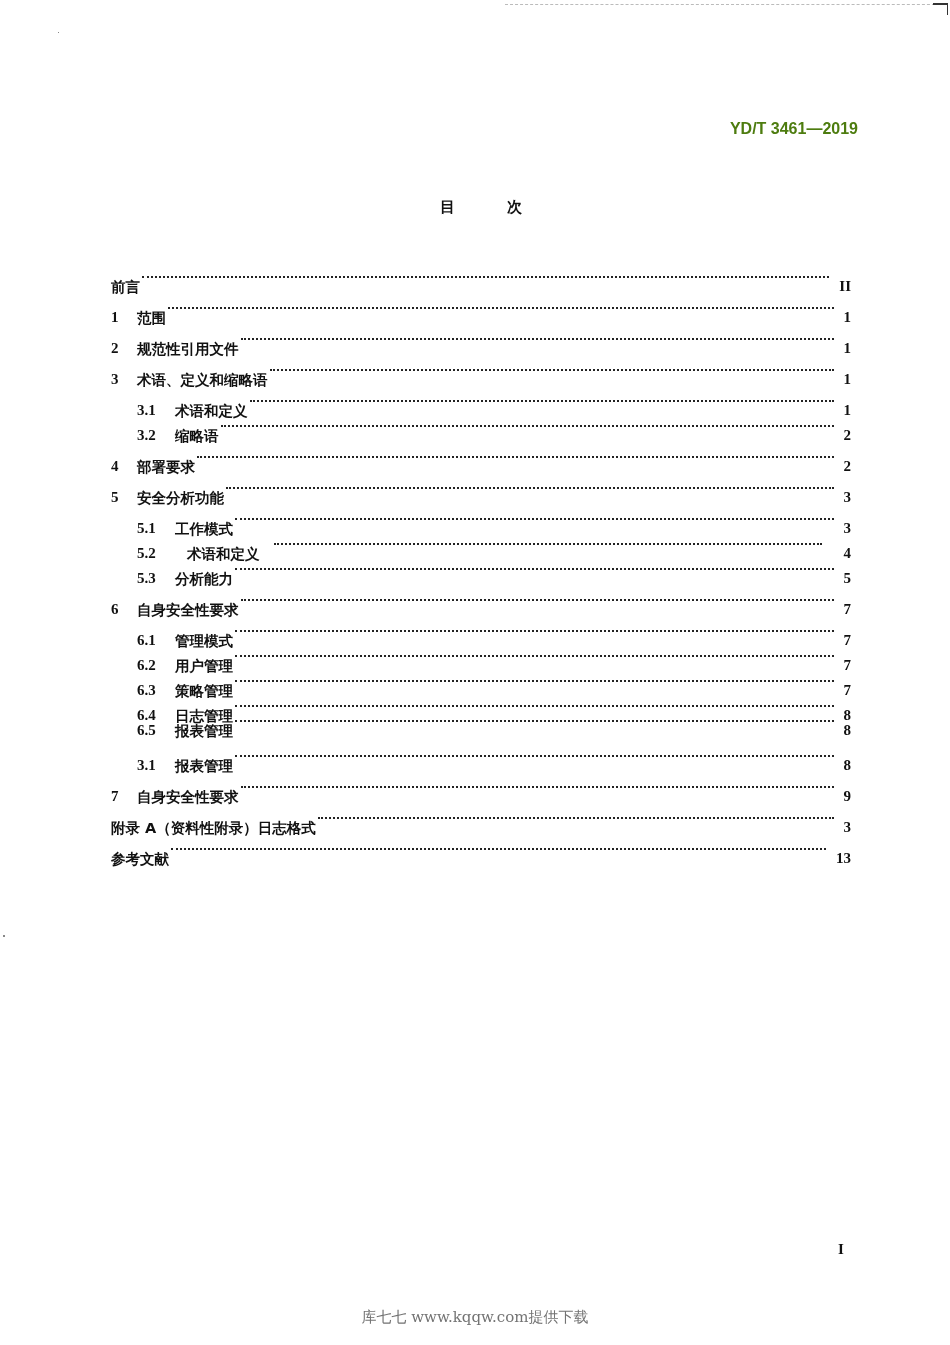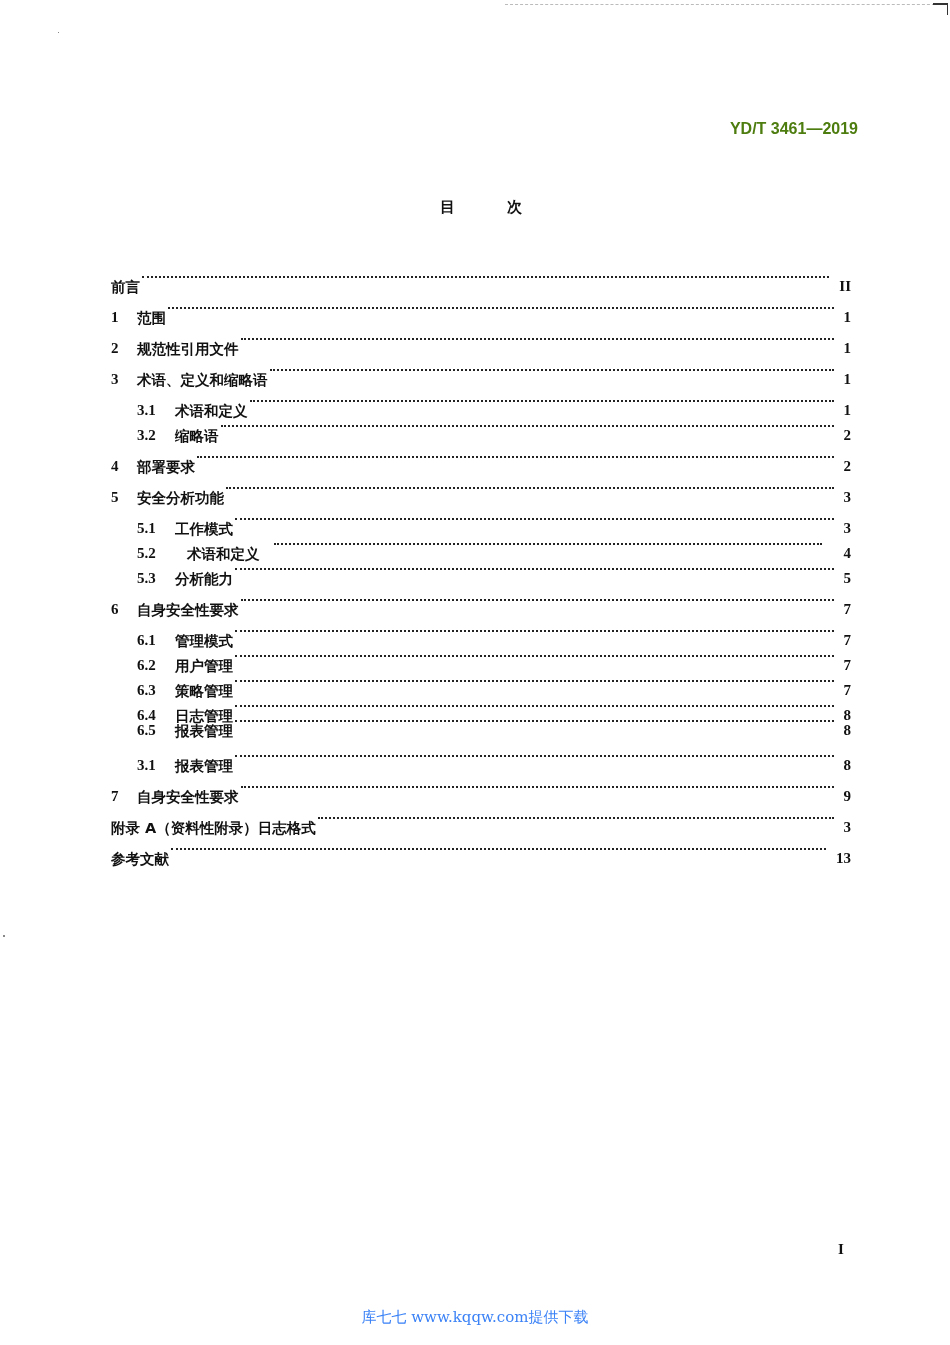--- a/index.html
+++ b/index.html
@@ -31,21 +31,21 @@
     .entry .title { font-family: "DejaVu Sans", sans-serif; font-weight: bold; font-size: 14.5px; }
     .entry .leader {
       flex: 1; margin: 0 2px; border-bottom: 2px dotted #222; height: 0; position: relative; top: -2px;
     }
     .entry .page { font-family: "Liberation Serif", serif; font-weight: bold; font-size: 15px; margin-left: 8px; }
     .page-number {
       position: absolute; left: 838px; top: 1241px; font-family: "Liberation Serif", serif; font-weight: bold; font-size: 15px;
     }
     .footer-credit {
       position: absolute; left: 0; width: 950px; top: 1308px; text-align: center;
-      font-family: "DejaVu Serif", serif; font-size: 15px; color: #3b82f6;
+      font-family: "DejaVu Serif", serif; font-size: 15px; color: #737373;
     }
     .speck { position: absolute; width: 2px; height: 2px; background: #888; }
   </style>
 </head>
 <body>
 
 <div class="scan-top"></div>
 <div class="scan-corner"></div>
 <div class="speck" style="left:3px; top:935px;"></div>
 <div class="speck" style="left:58px; top:32px; width:1px; height:1px;"></div>

